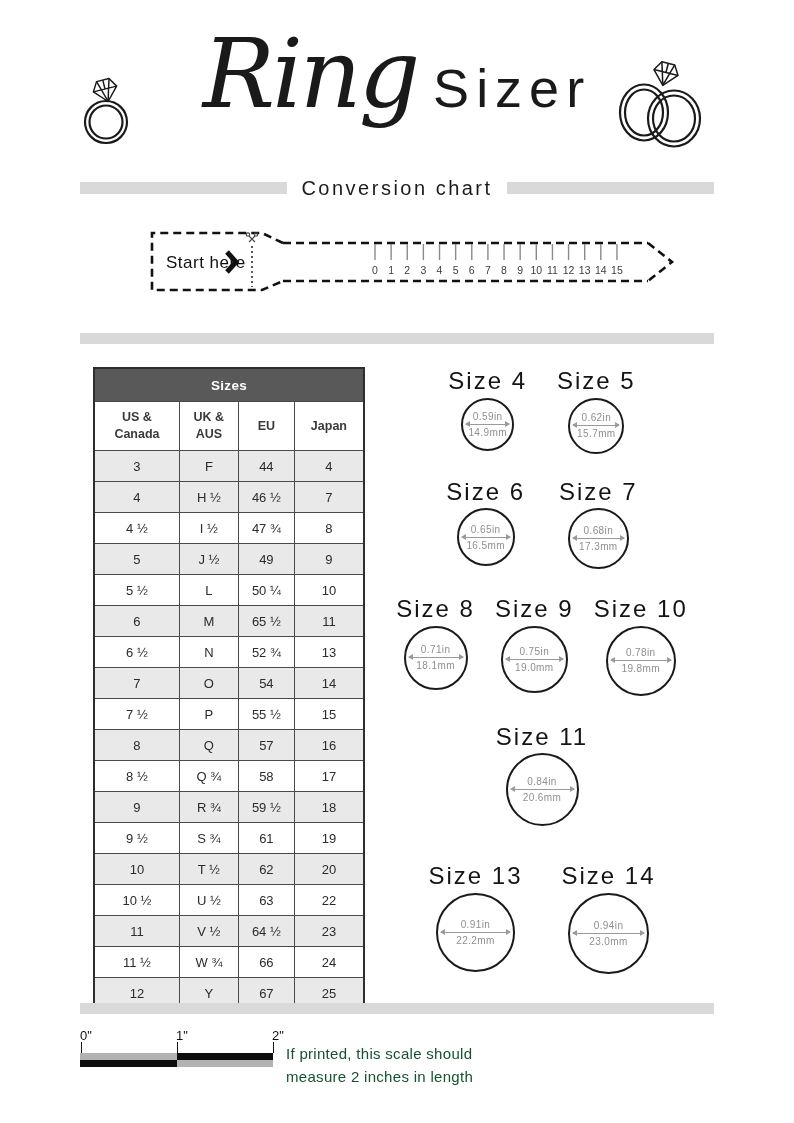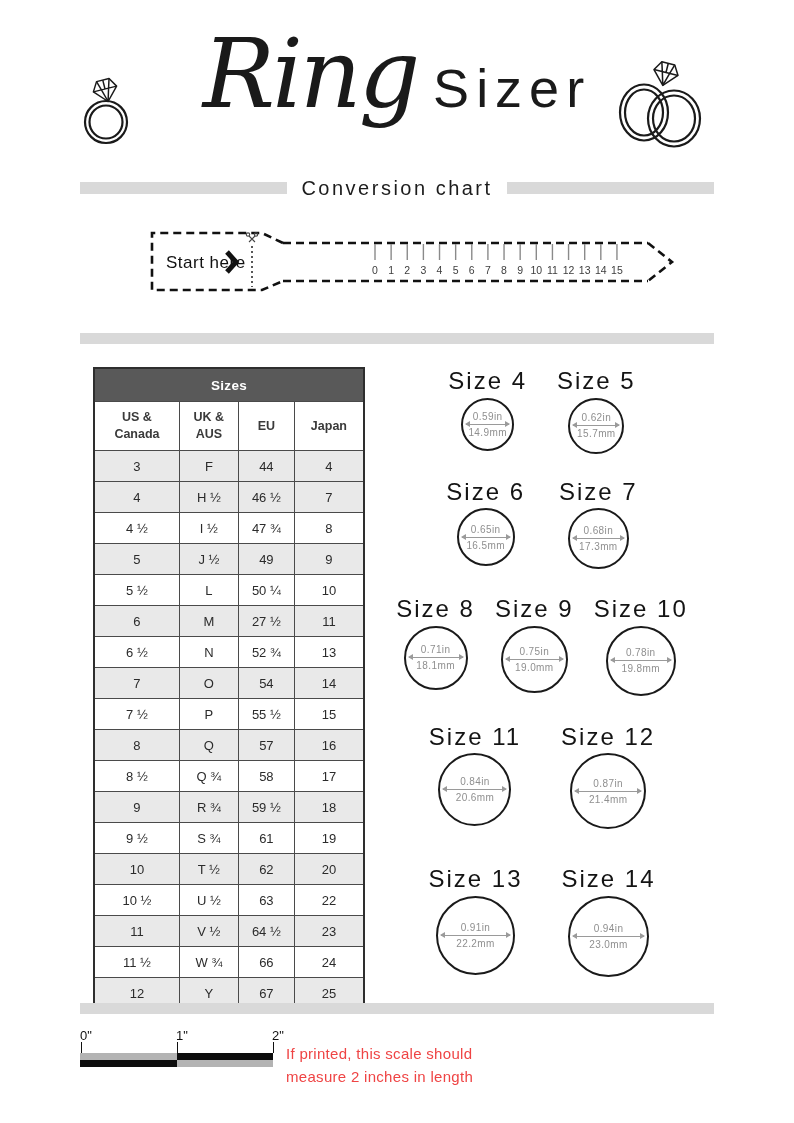--- a/index.html
+++ b/index.html
@@ -59,21 +59,21 @@
 
   
   .footer{position:absolute;left:80px;top:1028px;width:634px;height:70px;}
   .scale-label{position:absolute;top:0;font-size:13px;color:#111;}
   .scale-tick{position:absolute;top:14px;width:1.5px;height:11px;background:#111;}
   .bar-row{position:absolute;left:0;top:25px;width:193px;height:14px;display:flex;}
   .seg{flex:1;display:flex;flex-direction:column;}
   .seg .h{flex:1;}
   .h.gray{background:var(--scale-gray,#b3b3b3);}
   .h.black{background:#0d0d0d;}
-  .note{position:absolute;left:206px;top:15px;font-size:15px;color:#ef4444;line-height:1.5;letter-spacing:.3px;}
+  .note{position:absolute;left:206px;top:15px;font-size:15px;color:#14532d;line-height:1.5;letter-spacing:.3px;}
 
   .ring-stroke{fill:none;stroke:#1a1a1a;stroke-width:2.2;}
   .dia{fill:none;stroke:#1a1a1a;stroke-width:1.6;stroke-linejoin:round;}
 </style>
 </head>
 <body>
 
 <div class="page">
 
   <svg class="icon-left" viewBox="0 0 64 78">
@@ -198,21 +198,21 @@
         </tr>
         <tr>
           <td>5 ½</td>
           <td>L</td>
           <td>50 ¼</td>
           <td>10</td>
         </tr>
         <tr class="alt">
           <td>6</td>
           <td>M</td>
-          <td>27 ½</td>
+          <td>65 ½</td>
           <td>11</td>
         </tr>
         <tr>
           <td>6 ½</td>
           <td>N</td>
           <td>52 ¾</td>
           <td>13</td>
         </tr>
         <tr class="alt">
           <td>7</td>
@@ -346,28 +346,20 @@
           </div>
         </div>
       </div>
       <div class="circle-row" style="gap: 40px; margin-bottom: 36px;">
         <div class="c-item">
           <div class="c-label">Size 11</div>
           <div class="c-circle" style="width: 73px; height: 73px;">
             <div class="c-in">0.84in</div>
             <div class="c-arrow"></div>
             <div class="c-mm">20.6mm</div>
-          </div>
-        </div>
-        <div class="c-item">
-          <div class="c-label">Size 12</div>
-          <div class="c-circle" style="width: 76px; height: 76px;">
-            <div class="c-in">0.87in</div>
-            <div class="c-arrow"></div>
-            <div class="c-mm">21.4mm</div>
           </div>
         </div>
       </div>
       <div class="circle-row" style="gap: 39px;">
         <div class="c-item">
           <div class="c-label">Size 13</div>
           <div class="c-circle" style="width: 79px; height: 79px;">
             <div class="c-in">0.91in</div>
             <div class="c-arrow"></div>
             <div class="c-mm">22.2mm</div>

